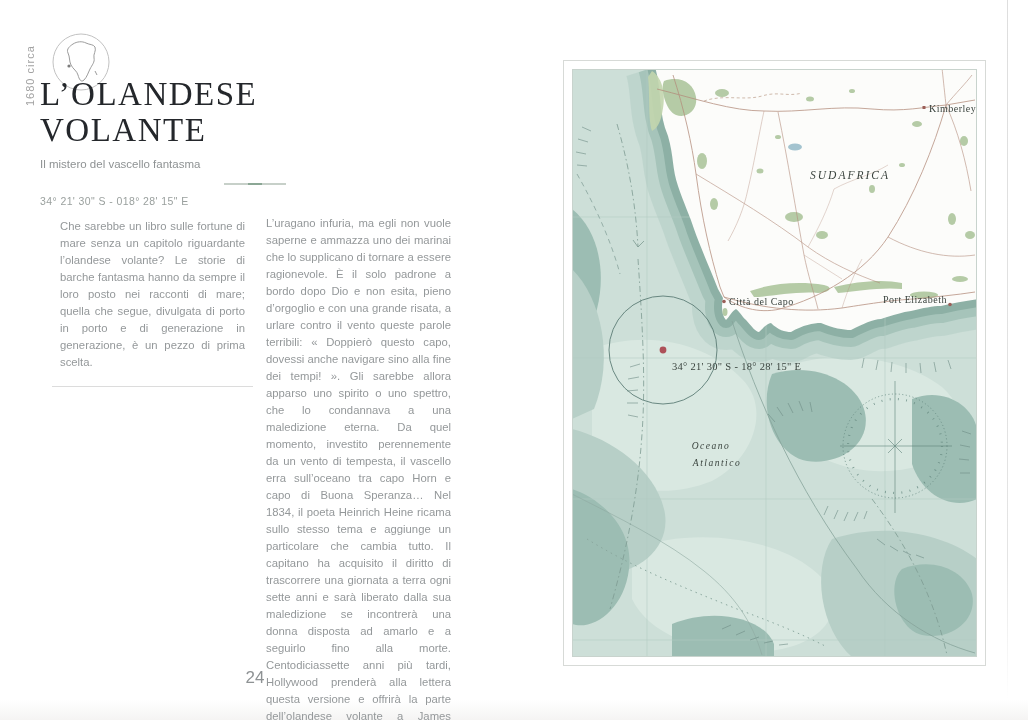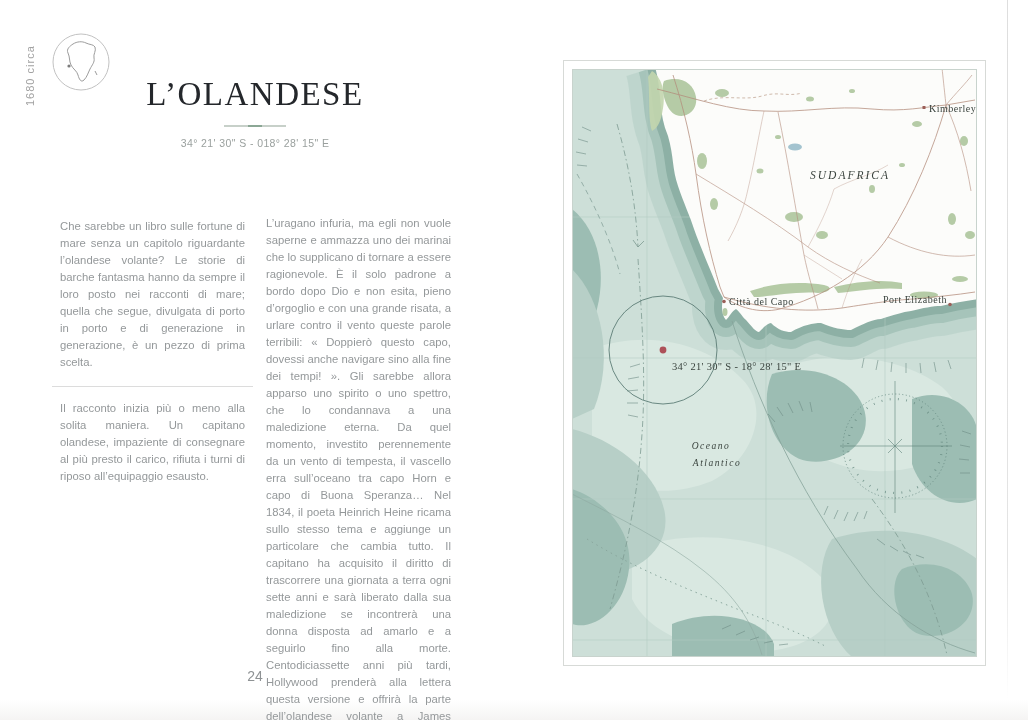--- a/index.html
+++ b/index.html
@@ -17,21 +17,21 @@
     position:absolute; left:0; top:700px; width:1028px; height:20px;
     background:linear-gradient(rgba(245,245,245,0), #f5f4f3);
   }
   .era-label {
     position:absolute; left:24px; top:16px; height:90px;
     writing-mode:vertical-rl; transform:rotate(180deg);
     font-size:11px; color:#a2a2a2; letter-spacing:1px; white-space:nowrap;
   }
   .globe { position:absolute; left:50px; top:31px; }
 
-  .header { position:absolute; left:40px; top:76px; width:430px; text-align:center; }
+  .header { position:absolute; left:40px; top:76px; width:430px; }
   .title {
     font-family:"Liberation Serif", serif; font-weight:400;
     font-size:33px; line-height:36px; color:#24272b; letter-spacing:1.5px;
   }
   .subtitle { margin-top:10px; font-size:11.5px; color:#8e9293; }
   .divider-accent {
     width:62px; height:2px; margin:13px auto 10px;
     background:linear-gradient(to right,#c7d0c9 0,#c7d0c9 24px,#8ba795 24px,#8ba795 38px,#c7d0c9 38px,#c7d0c9 62px);
   }
   .coords { font-size:10.5px; color:#9aa09e; letter-spacing:.4px; }
@@ -47,21 +47,21 @@
   .pull-quote {
     margin-top:21px;
     font-family:"Liberation Serif", serif;
     font-size:17.4px; line-height:23.6px; color:#70767a;
     text-align:left;
   }
   .quote-divider { width:100%; height:1px; background:#dcdcdc; margin:15px 0 13px; }
   .it { font-style:italic; }
   .page-number {
     position:absolute; left:40px; top:668px; width:430px; text-align:center;
-    font-size:14px; color:#8e9294;
+    font-size:17px; color:#8e9294;
   }
 
   .map-panel {
     position:absolute; left:563px; top:60px; width:423px; height:606px;
     background:#ffffff; border:1px solid #d7dad7; padding:8px;
   }
   svg.map { display:block; width:405px; height:588px; }
 
   .serif-label { font-family:"Liberation Serif", serif; }
 </style>
@@ -76,29 +76,30 @@
 <svg class="globe" width="62" height="62" viewBox="0 0 62 62">
   <circle cx="31" cy="31" r="28" fill="none" stroke="#c2c2c2" stroke-width="1"></circle>
   <path d="M23,13 C27,10.5 32,10 36,12 C40,14 43,13 45,16 C46.5,20 43,23 44,27 C45,31 42,34 40,38 C38,42 37,46 34,49 C31,52 29,48 28,44 C27,40 23,38 21,34 C19,30 20,26 18,22 C16,18 20,15 23,13 Z" fill="none" stroke="#9c9c9c" stroke-width="1"></path>
   <path d="M45,40 l2,4" stroke="#9c9c9c" stroke-width="1" fill="none"></path>
   <circle cx="19" cy="35" r="1.6" fill="#7c7c7c"></circle>
 </svg>
 
 <div class="header">
   <div class="title">
     <div>L’OLANDESE</div>
+    <div>VOLANTE</div>
   </div>
+  <div class="subtitle">Il mistero del vascello fantasma</div>
   <div class="divider-accent"></div>
   <div class="coords">34° 21' 30" S - 018° 28' 15" E</div>
 </div>
 
 <div class="col col1">
   <p>Che sarebbe un libro sulle fortune di mare senza un capitolo riguardante l’olandese volante? Le storie di barche fantasma hanno da sempre il loro posto nei racconti di mare; quella che segue, divulgata di porto in porto e di generazione in generazione, è un pezzo di prima scelta.</p>
   <div class="quote-divider"></div>
-  <p>Il racconto inizia più o meno alla solita maniera. Un capitano olandese, impaziente di consegnare al più presto il carico, rifiuta i turni di riposo all’equipaggio esausto.</p>
 </div>
 
 <div class="col col2">
   <p><span>L’uragano infuria, ma egli non vuole saperne e ammazza uno dei marinai che lo supplicano di tornare a essere ragionevole. È il solo padrone a bordo dopo Dio e non esita, pieno d’orgoglio e con una grande risata, a urlare contro il vento queste parole terribili: « Doppierò questo capo, dovessi anche navigare sino alla fine dei tempi! ». Gli sarebbe allora apparso uno spirito o uno spettro, che lo condannava a una maledizione eterna. Da quel momento, investito perennemente da un vento di tempesta, il vascello erra sull’oceano tra capo Horn e capo di Buona Speranza… Nel 1834, il poeta Heinrich Heine ricama sullo stesso tema e aggiunge un particolare che cambia tutto. Il capitano ha acquisito il diritto di trascorrere una giornata a terra ogni sette anni e sarà liberato dalla sua maledizione se incontrerà una donna disposta ad amarlo e a seguirlo fino alla morte. Centodiciassette anni più tardi, Hollywood prenderà alla lettera questa versione e offrirà la parte dell’olandese volante a James Mason e quello della sua amante alla meravigliosa Ava Gardner. Molto prima, nel 1839, lo scrittore Frederick Marryat pubblicava </span><span class="it">The Phantom Ship</span><span>, un romanzo in cui il protagonista, Philippe Vanderdecken, figlio</span></p>
 </div>
 
 <div class="page-number">24</div>
 
 <div class="map-panel">
 <svg class="map" viewBox="0 0 405 588">

